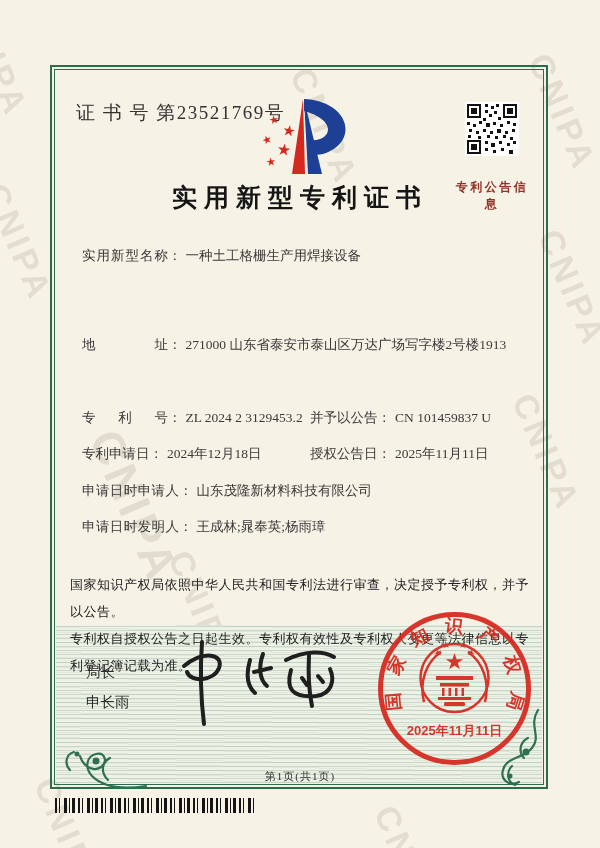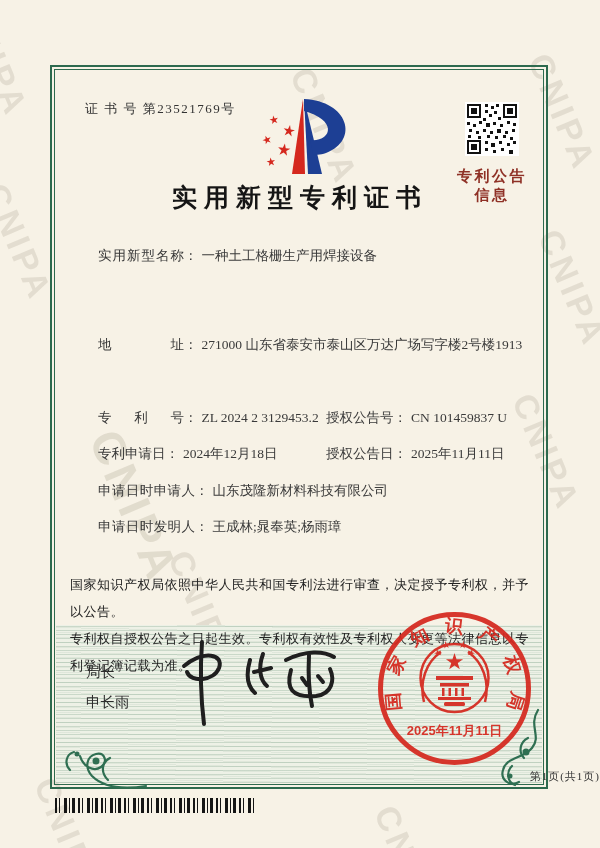--- a/index.html
+++ b/index.html
@@ -30,54 +30,54 @@
   
   .guilloche{
     position:absolute;left:4px;right:4px;bottom:4px;height:158px;
     background-color:#edf1e6;
     background-image:
       repeating-linear-gradient(0deg, rgba(120,158,132,0.30) 0px, rgba(120,158,132,0.30) 1px, transparent 1px, transparent 4px),
       repeating-linear-gradient(1.2deg, rgba(120,158,132,0.12) 0px, rgba(120,158,132,0.12) 1px, transparent 1px, transparent 5px);
   }
   
   .cert-no{
-    position:absolute;left:85px;top:100px;font-size:13px;letter-spacing:1.5px;color:#333;z-index:2;
+    position:absolute;left:76px;top:100px;font-size:19px;letter-spacing:1.5px;color:#333;z-index:2;
   }
   .logo{position:absolute;left:242px;top:92px;z-index:2;}
   .qr-wrap{position:absolute;left:452px;top:102px;z-index:2;text-align:center;width:80px;}
   .qr-caption{
-    margin-top:7px;font-size:15px;letter-spacing:2.5px;color:#8f3126;font-weight:bold;
+    margin-top:19px;font-size:12px;letter-spacing:2.5px;color:#8f3126;font-weight:bold;
   }
   .title{
     position:absolute;left:0;right:0;top:181px;text-align:center;z-index:2;
     font-size:25px;font-weight:bold;letter-spacing:7px;color:#151515;
   }
   
-  .frow{position:absolute;left:82px;right:56px;font-size:13.5px;z-index:2;white-space:nowrap;margin-left:16px;}
+  .frow{position:absolute;left:82px;right:56px;font-size:13.5px;z-index:2;white-space:nowrap;}
   .flabel{display:inline-block;width:86px;text-align:justify;text-align-last:justify;}
   .flabel-wide{display:inline-block;width:97px;text-align:justify;text-align-last:justify;}
   .colon{display:inline-block;margin-right:4px;}
   .col2{position:absolute;left:228px;top:0;}
   .r1{top:247px}.r2{top:300px}.r3{top:336px}.r4{top:372px}
   .r5{top:409px}.r6{top:445px}.r7{top:482px}.r8{top:518px}
   
   .legal{
     position:absolute;left:70px;right:58px;top:571px;z-index:2;
     font-size:13px;line-height:27px;color:#222;letter-spacing:0.5px;text-align:left;
   }
   
   .bureau{
     position:absolute;left:86px;top:658px;z-index:3;
     font-family:Liberation Mono, monospace;font-size:14.5px;color:#2b2b2b;line-height:30px;
   }
   .signature{position:absolute;left:158px;top:630px;z-index:3;}
   .seal{position:absolute;left:372px;top:606px;z-index:3;opacity:0.93;}
   
   .page-footer{
-    position:absolute;left:0;right:0;top:769px;text-align:right;z-index:3;
+    position:absolute;left:0;right:0;top:769px;text-align:center;z-index:3;
     font-size:11px;letter-spacing:1px;color:#333;
   }
   .barcode{
     position:absolute;left:55px;top:798px;width:200px;height:15px;z-index:2;
     background:repeating-linear-gradient(90deg,
       #151515 0px,#151515 2px,transparent 2px,transparent 4px,
       #151515 4px,#151515 5px,transparent 5px,transparent 9px,
       #151515 9px,#151515 12px,transparent 12px,transparent 14px,
       #151515 14px,#151515 15px,transparent 15px,transparent 17px,
       #151515 17px,#151515 20px,transparent 20px,transparent 23px);
@@ -194,21 +194,21 @@
 
   <div class="frow r1">
     <span class="flabel">实用新型名称</span><span class="colon">：</span><span>一种土工格栅生产用焊接设备</span>
   </div>
   <div class="frow r3">
     <span class="flabel">地址</span><span class="colon">：</span><span>271000 山东省泰安市泰山区万达广场写字楼2号楼1913</span>
   </div>
   <div class="frow r5">
     <span class="flabel">专利号</span><span class="colon">：</span><span>ZL 2024 2 3129453.2</span>
     <span class="col2">
-      <span>授权公告号</span><span class="colon">：</span><span>CN 101459837 U</span>
+      <span>并予以公告</span><span class="colon">：</span><span>CN 101459837 U</span>
     </span>
   </div>
   <div class="frow r6">
     <span>专利申请日</span><span class="colon">：</span><span>2024年12月18日</span>
     <span class="col2">
       <span>授权公告日</span><span class="colon">：</span><span>2025年11月11日</span>
     </span>
   </div>
   <div class="frow r8">
     <span class="flabel-wide">申请日时发明人</span><span class="colon">：</span><span>王成林;晁奉英;杨雨璋</span>

